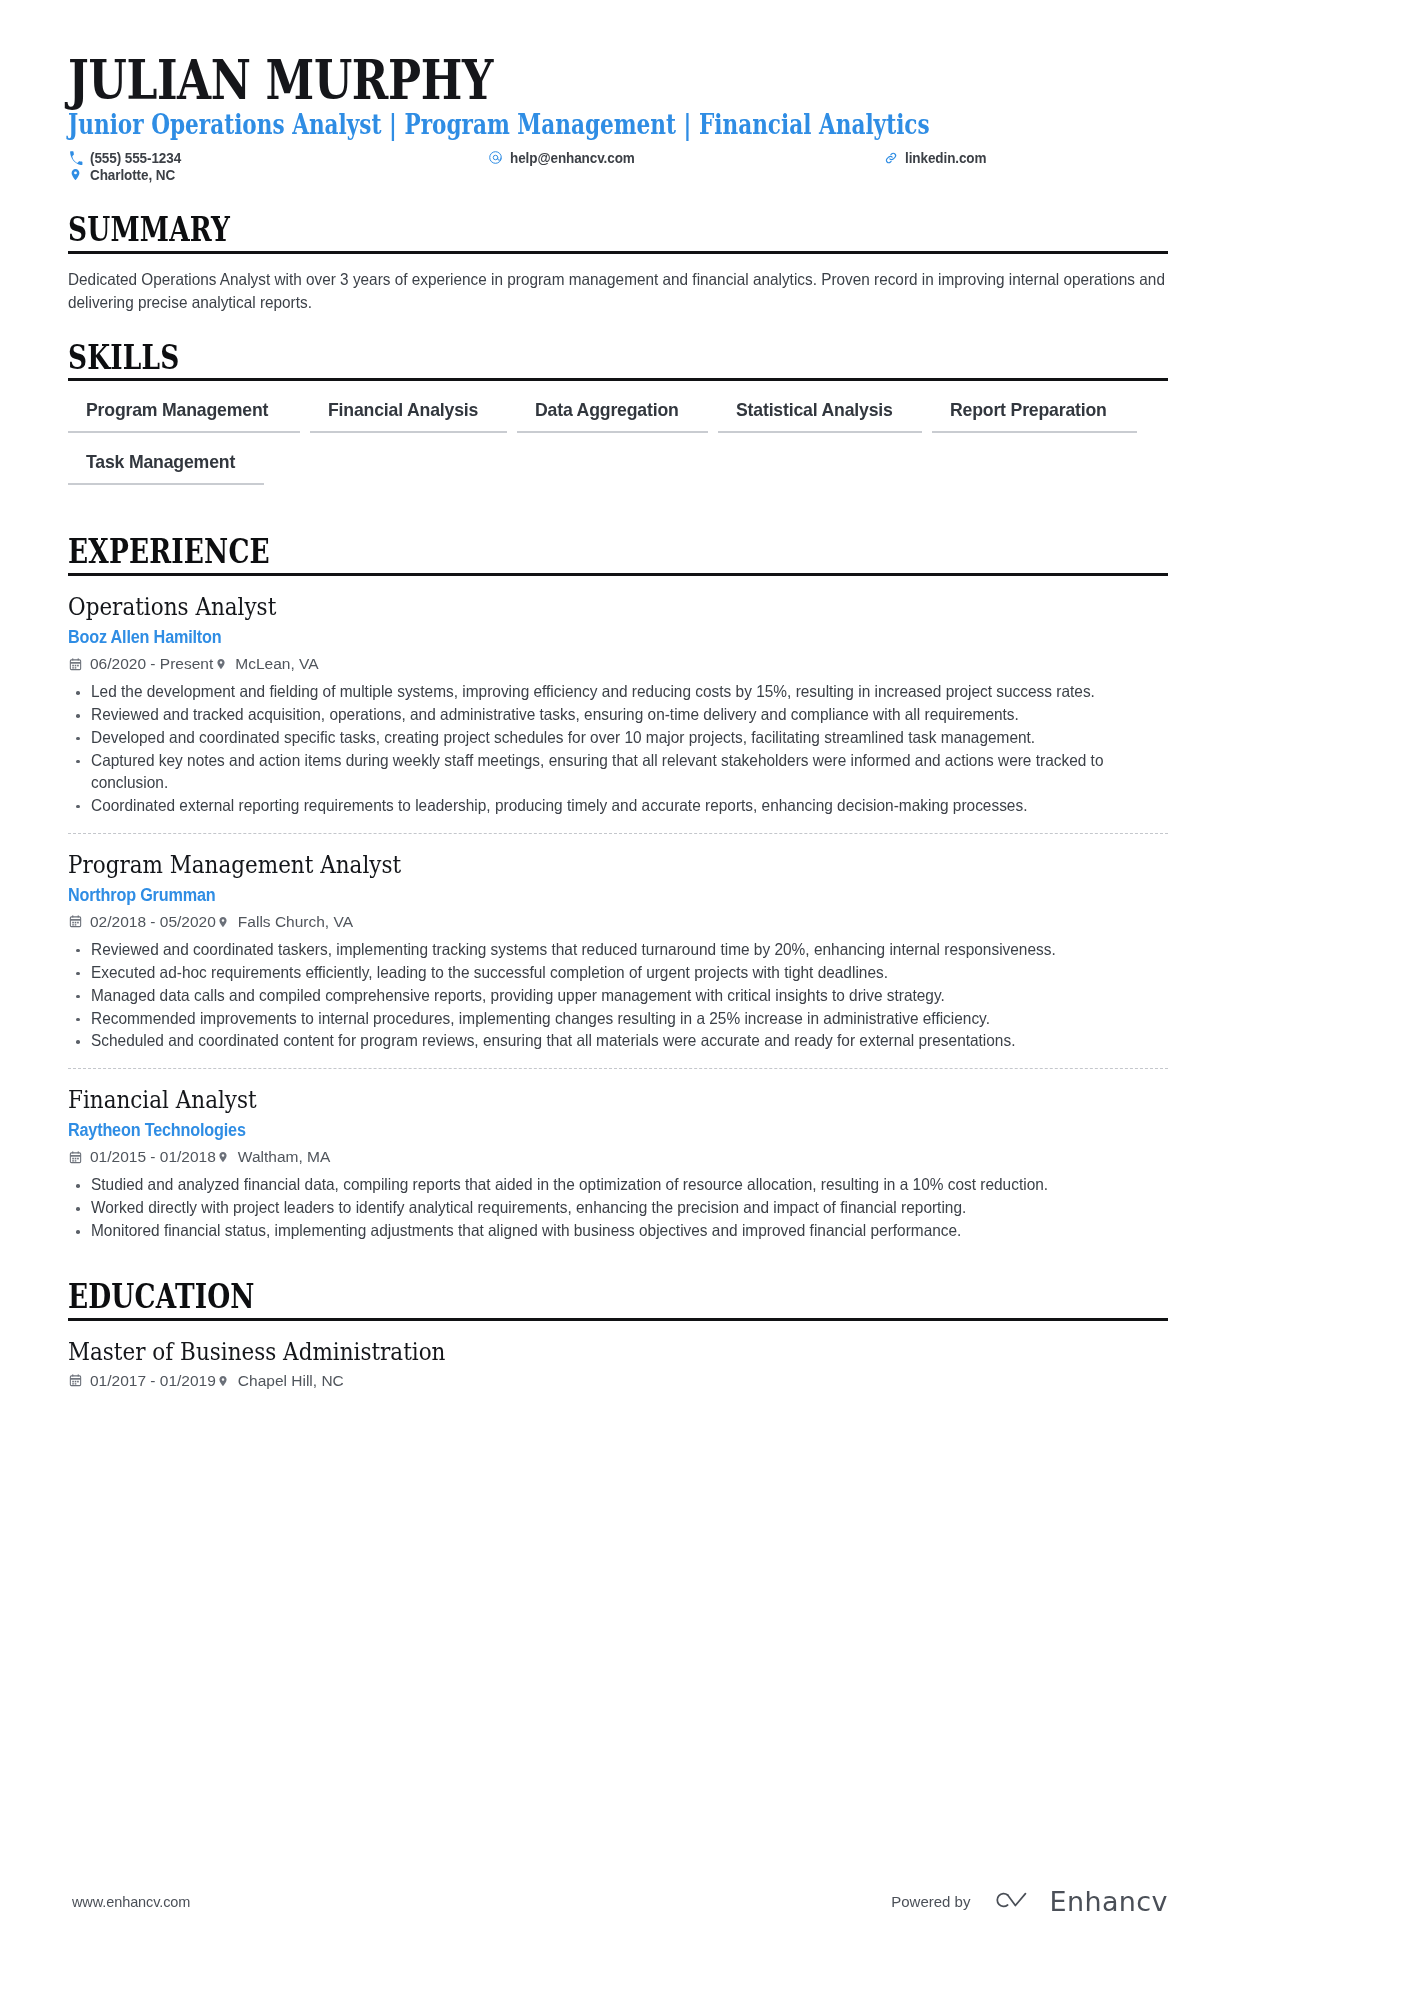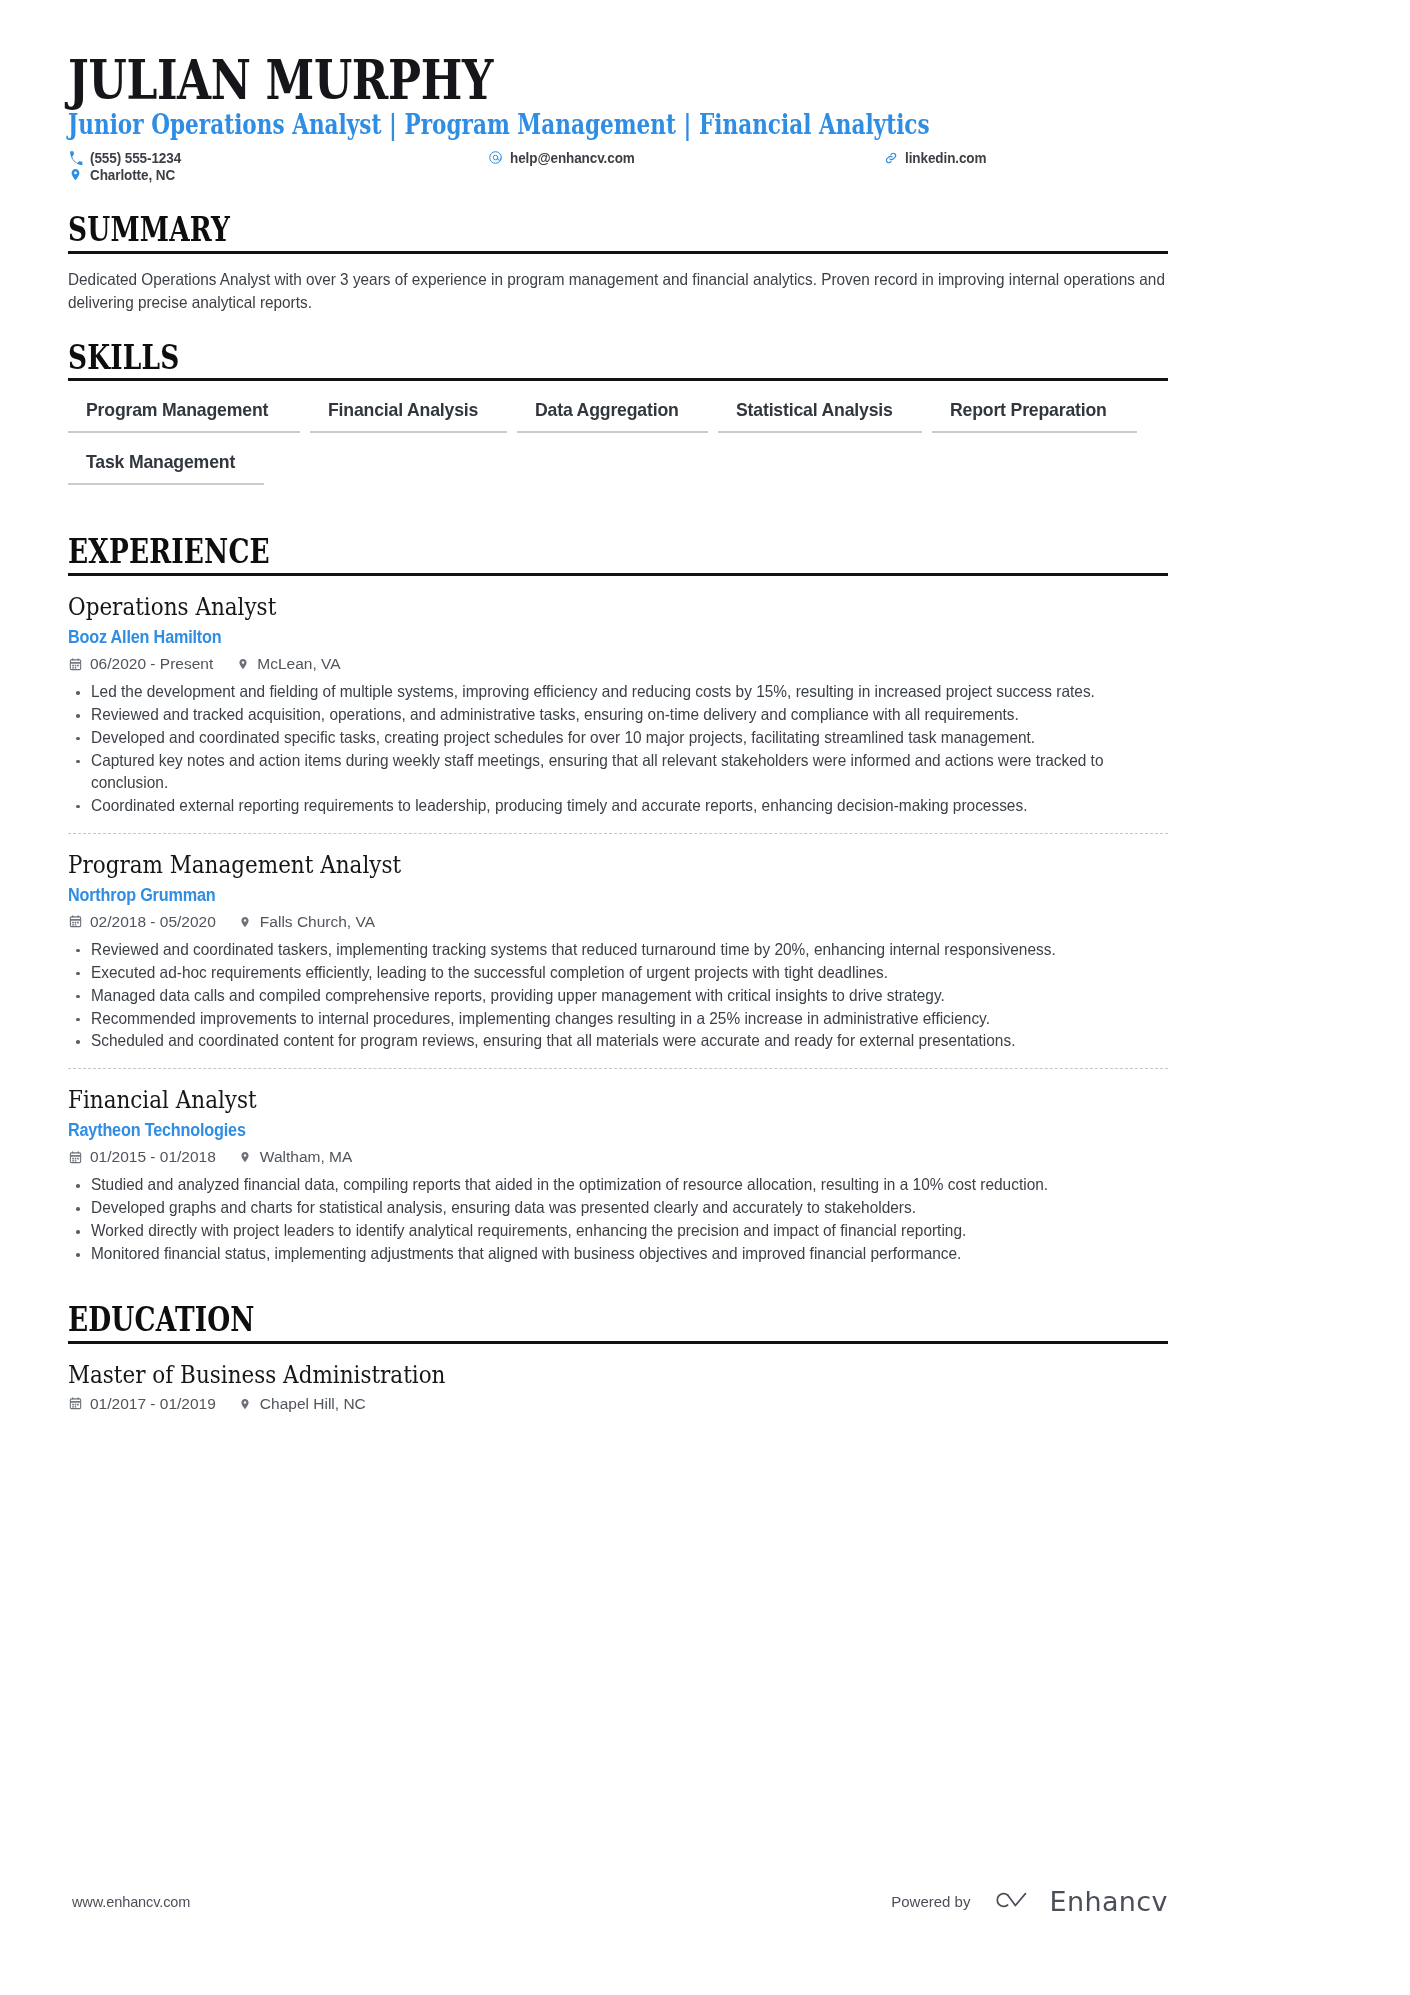--- a/index.html
+++ b/index.html
@@ -161,21 +161,20 @@
     margin-bottom: 7px;
   }
   .entry-org span {
     display: inline-block;
     transform: scaleX(0.90);
     transform-origin: left center;
   }
   .entry-meta {
     display: flex;
     align-items: center;
-    gap: 22px;
     margin-bottom: 8px;
   }
   .meta-item {
     display: flex;
     align-items: center;
     gap: 7px;
     font-size: 15.5px;
     color: #50555c;
     white-space: nowrap;
   }
@@ -438,23 +437,20 @@
                 <svg width="12" height="14" viewBox="0 0 24 24" fill="#6b7079">
                   <path d="M12 1.8c-4 0-7.2 3.2-7.2 7.2 0 5.4 7.2 13.2 7.2 13.2s7.2-7.8 7.2-13.2c0-4-3.2-7.2-7.2-7.2zm0 9.8a2.6 2.6 0 1 1 0-5.2 2.6 2.6 0 0 1 0 5.2z"></path>
                 </svg>
               </span>
               <span>Waltham, MA</span>
             </div>
           </div>
           <ul class="bullets">
             <li>
               <span class="btxt">Studied and analyzed financial data, compiling reports that aided in the optimization of resource allocation, resulting in a 10% cost reduction.</span>
-            </li>
-            <li>
-              <span class="btxt">Developed graphs and charts for statistical analysis, ensuring data was presented clearly and accurately to stakeholders.</span>
             </li>
             <li>
               <span class="btxt">Worked directly with project leaders to identify analytical requirements, enhancing the precision and impact of financial reporting.</span>
             </li>
             <li>
               <span class="btxt">Monitored financial status, implementing adjustments that aligned with business objectives and improved financial performance.</span>
             </li>
           </ul>
         </div>
       </div>

